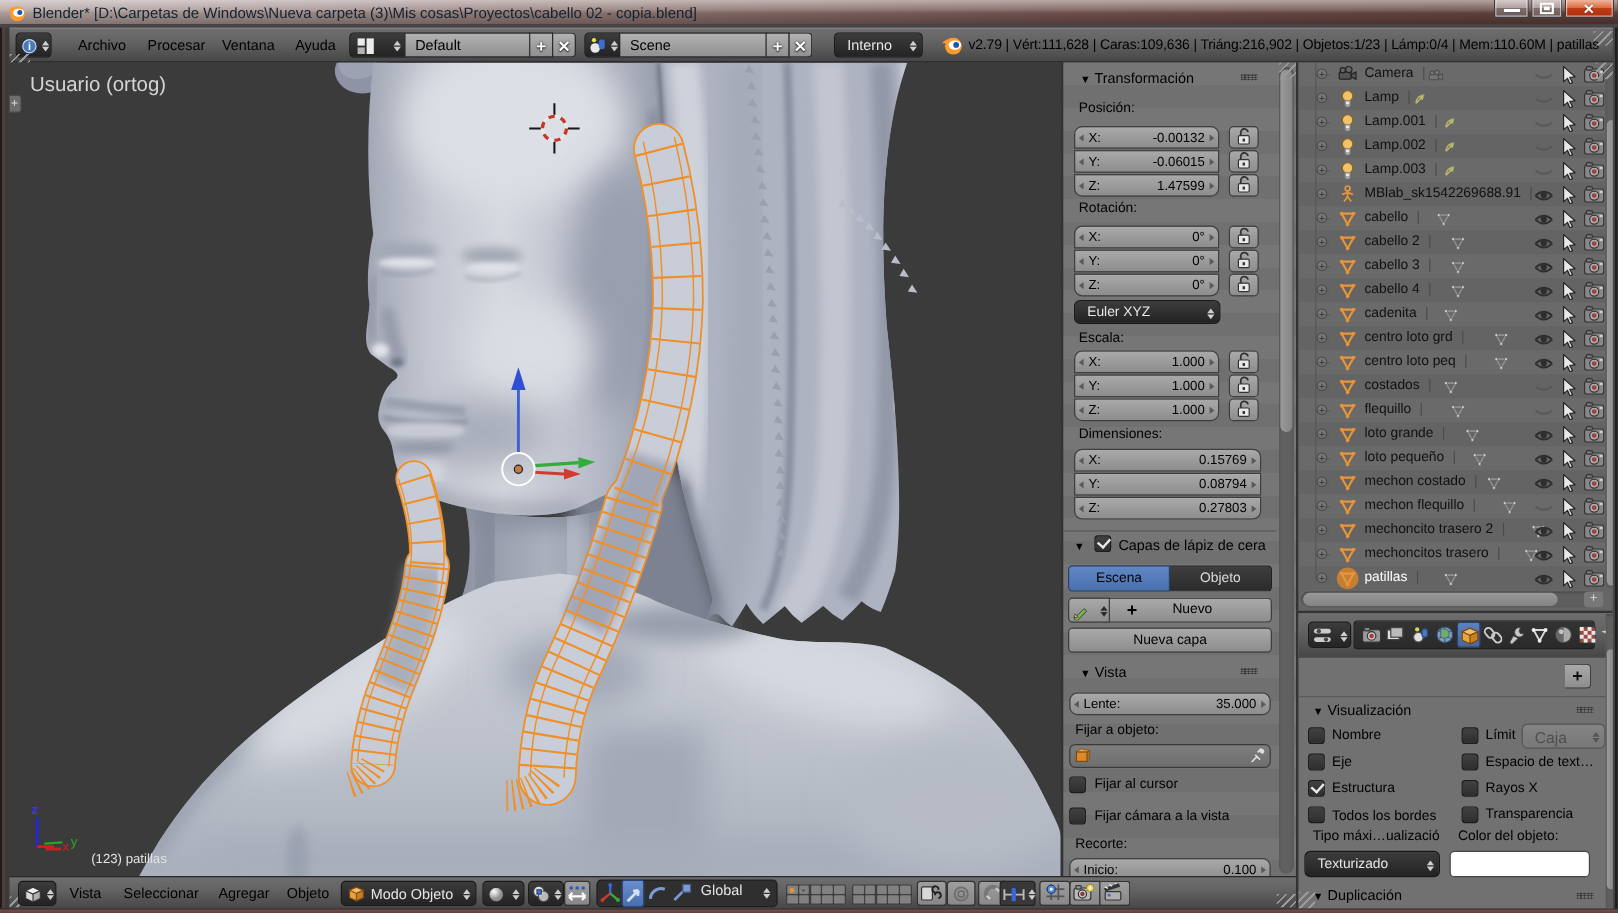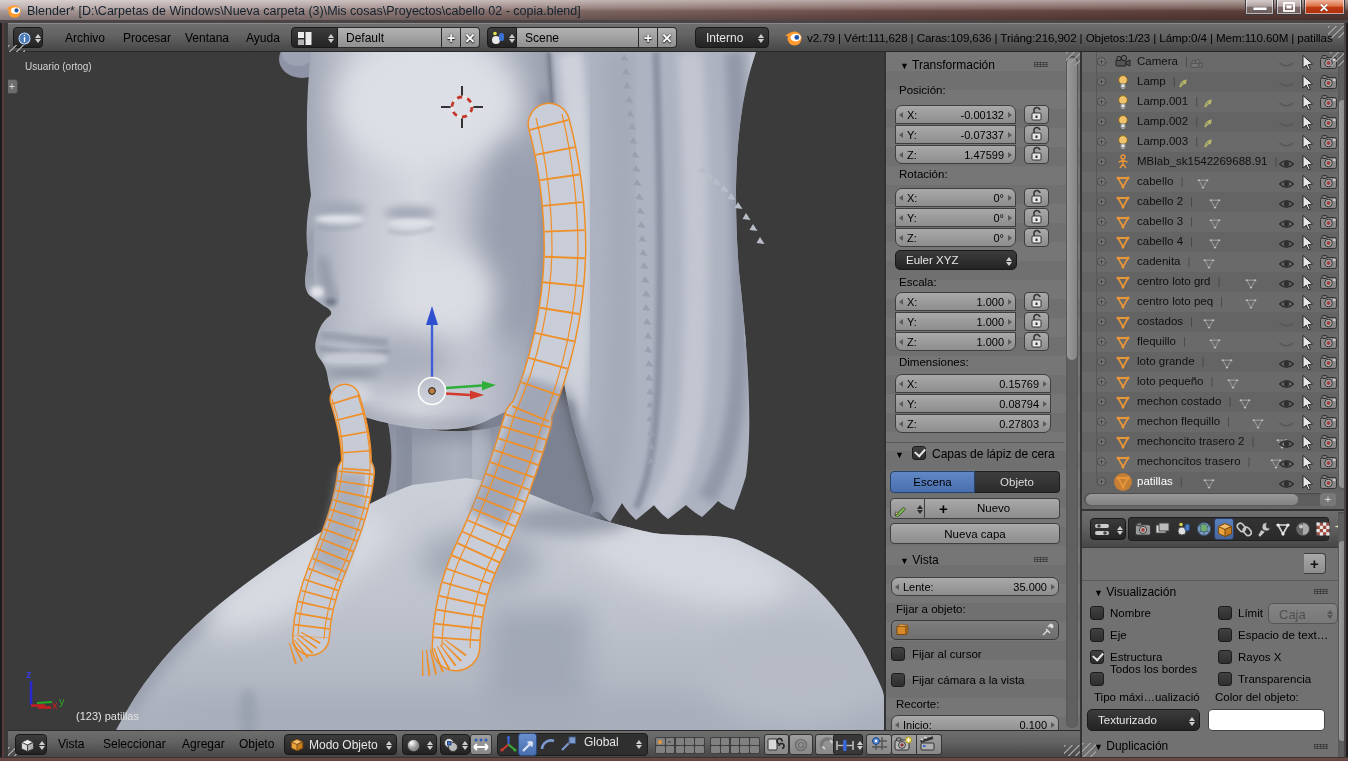--- a/index.html
+++ b/index.html
@@ -355,38 +355,38 @@
       <g font-size="11" font-family="Liberation Sans,sans-serif">
         <line x1="23" y1="629" x2="23" y2="653" stroke="#2828cc" stroke-width="2.6"></line>
         <line x1="23" y1="653.5" x2="37" y2="653.5" stroke="#cc2020" stroke-width="2.4"></line>
         <line x1="30" y1="655.5" x2="43" y2="655.5" stroke="#cc2020" stroke-width="2.4"></line>
         <line x1="29" y1="651" x2="44" y2="650" stroke="#22aa22" stroke-width="2"></line>
         <text x="18" y="626" fill="#3a3ae0" font-weight="bold">z</text>
         <text x="44" y="657" fill="#d02020">x</text>
         <text x="51" y="653" fill="#2aa82a">y</text>
       </g>
     </svg>
-    <div class="abs" style="left:17px;top:9px;color:#d4d4d4;font-size:10px;">Usuario (ortog)</div>
+    <div class="abs" style="left:17px;top:9px;color:#d4d4d4;font-size:17px;">Usuario (ortog)</div>
     <div class="abs" style="left:68px;top:658px;color:#e2e2e2;font-size:11px;">(123) patillas</div>
     <div class="abs" style="left:-2px;top:27px;width:12px;height:15px;background:#6d6d6d;border:1px solid #4a4a4a;border-radius:0 3px 3px 0;color:#ddd;font-size:10px;text-align:center;line-height:13px;">+</div>
   </div>
 
   <div id="npanel" class="abs" style="left:884px;top:52px;width:196px;height:678px;background:repeating-linear-gradient(to bottom,#767676 0 19px,#707070 19px 38px);border-left:2px solid #333;overflow:hidden;">
   <div class="seclabel" style="left:14px;top:6px;"><span style="font-size:9px;">▼</span> Transformación</div>
   <div class="grip" style="left:148px;top:10px;"></div>
   <div class="plabel" style="left:13px;top:32px;">Posición:</div>
   <div class="nfield" style="left:9px;top:53px;width:121px;border-radius:7px 7px 0 0">
         <span class="lab">X:</span>
         <span class="val">-0.00132</span>
         <i class="tri-l"></i>
         <i class="tri-r"></i>
       </div>
   <div class="nfield" style="left:9px;top:73px;width:121px;">
         <span class="lab">Y:</span>
-        <span class="val">-0.07337</span>
+        <span class="val">-0.06015</span>
         <i class="tri-l"></i>
         <i class="tri-r"></i>
       </div>
   <div class="nfield" style="left:9px;top:93px;width:121px;border-radius:0 0 7px 7px">
         <span class="lab">Z:</span>
         <span class="val">1.47599</span>
         <i class="tri-l"></i>
         <i class="tri-r"></i>
       </div>
   <div class="lockbtn" style="left:138px;top:53px;">
@@ -1337,21 +1337,21 @@
   <div class="abs" style="left:0;top:69px;width:256px;height:1px;background:#5a5a5a;"></div>
   <div class="seclabel" style="left:12px;top:74px;"><span style="font-size:9px;">▼</span> Visualización</div>
   <div class="grip" style="left:232px;top:78px;"></div>
   <div class="checkbox" style="left:8px;top:95px;"></div>
   <div class="plabel" style="left:28px;top:96px;white-space:nowrap;">Nombre</div>
   <div class="checkbox" style="left:8px;top:117px;"></div>
   <div class="plabel" style="left:28px;top:118px;white-space:nowrap;">Eje</div>
   <div class="checkbox on" style="left:8px;top:139px;"></div>
   <div class="plabel" style="left:28px;top:140px;white-space:nowrap;">Estructura</div>
   <div class="checkbox" style="left:8px;top:161px;"></div>
-  <div class="plabel" style="left:28px;top:152px;white-space:nowrap;">Todos los bordes</div>
+  <div class="plabel" style="left:28px;top:163px;white-space:nowrap;">Todos los bordes</div>
   <div class="checkbox" style="left:136px;top:95px;"></div>
   <div class="plabel" style="left:156px;top:96px;white-space:nowrap;">Límit</div>
   <div class="checkbox" style="left:136px;top:117px;"></div>
   <div class="plabel" style="left:156px;top:118px;white-space:nowrap;">Espacio de text…</div>
   <div class="checkbox" style="left:136px;top:139px;"></div>
   <div class="plabel" style="left:156px;top:140px;white-space:nowrap;">Rayos X</div>
   <div class="checkbox" style="left:136px;top:161px;"></div>
   <div class="plabel" style="left:156px;top:162px;white-space:nowrap;">Transparencia</div>
   <div class="abs" style="left:186px;top:92px;width:70px;height:21px;background:linear-gradient(to bottom,#848484,#787878);border:1px solid #555;border-radius:5px;font-size:13px;color:#4f4f4f;">
         <span style="position:absolute;left:10px;top:3px;">Caja</span>

